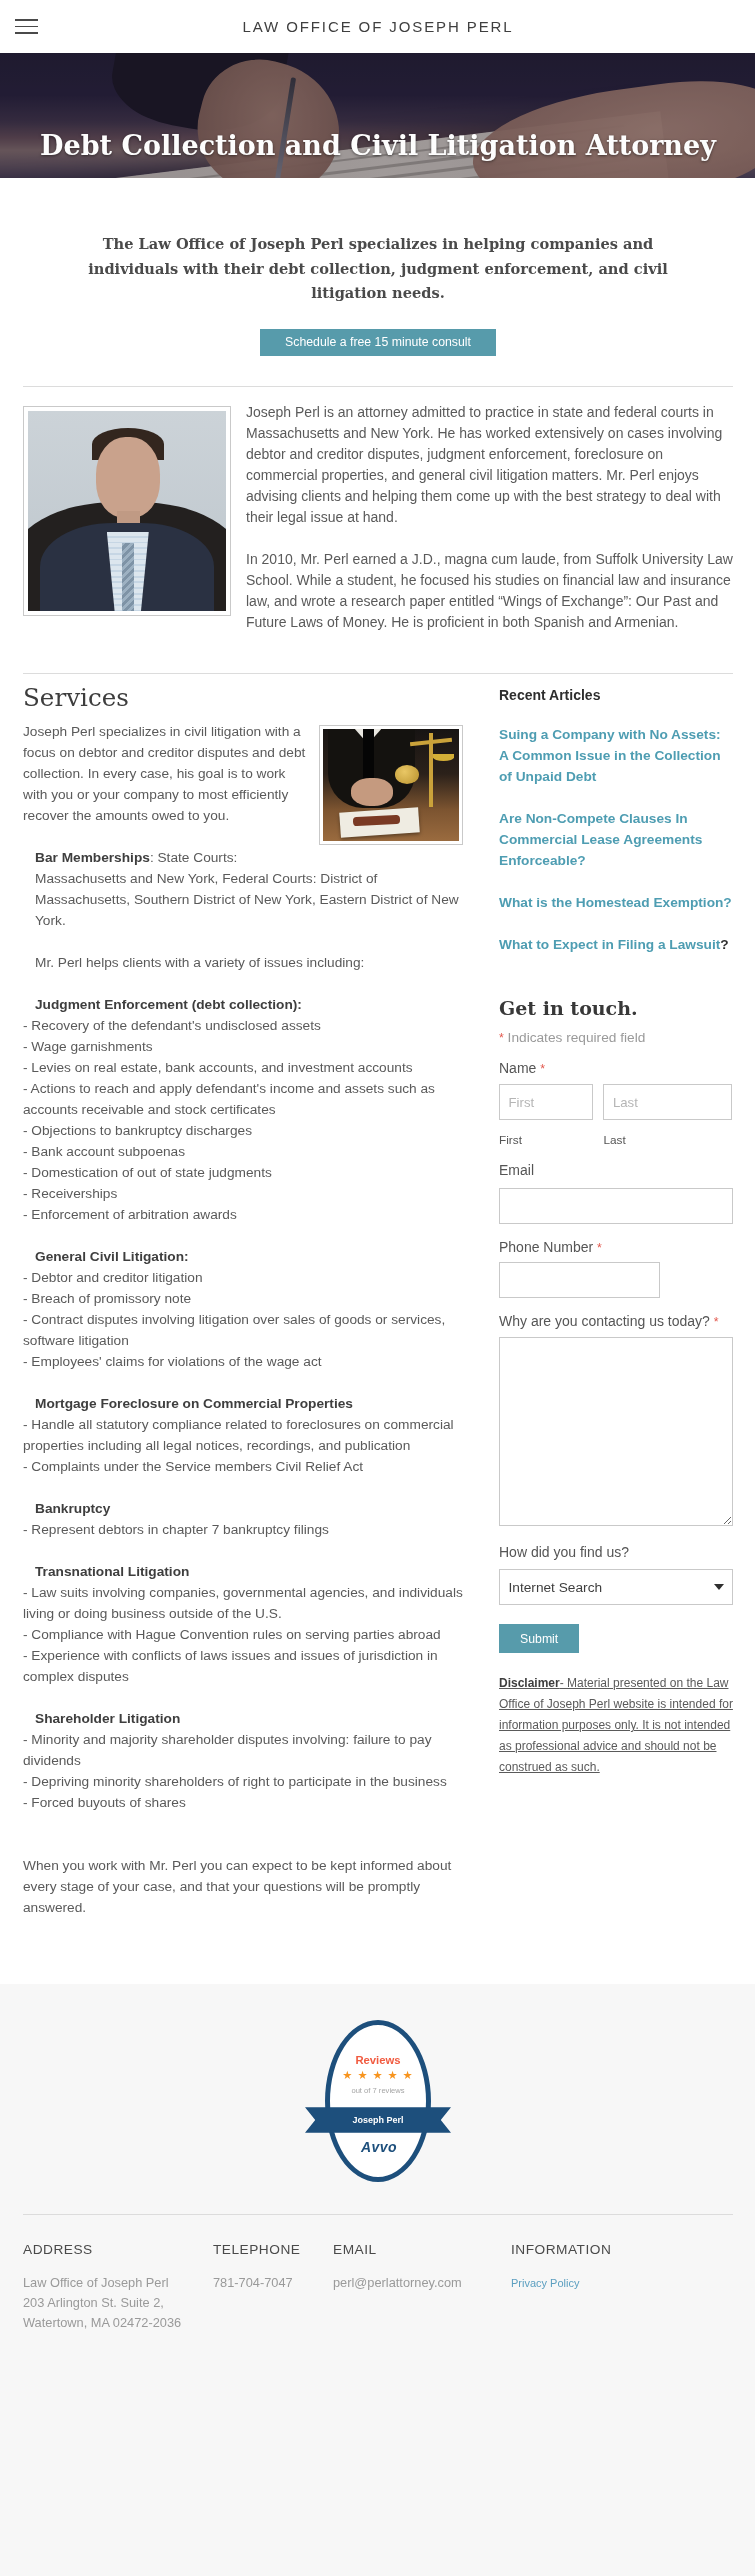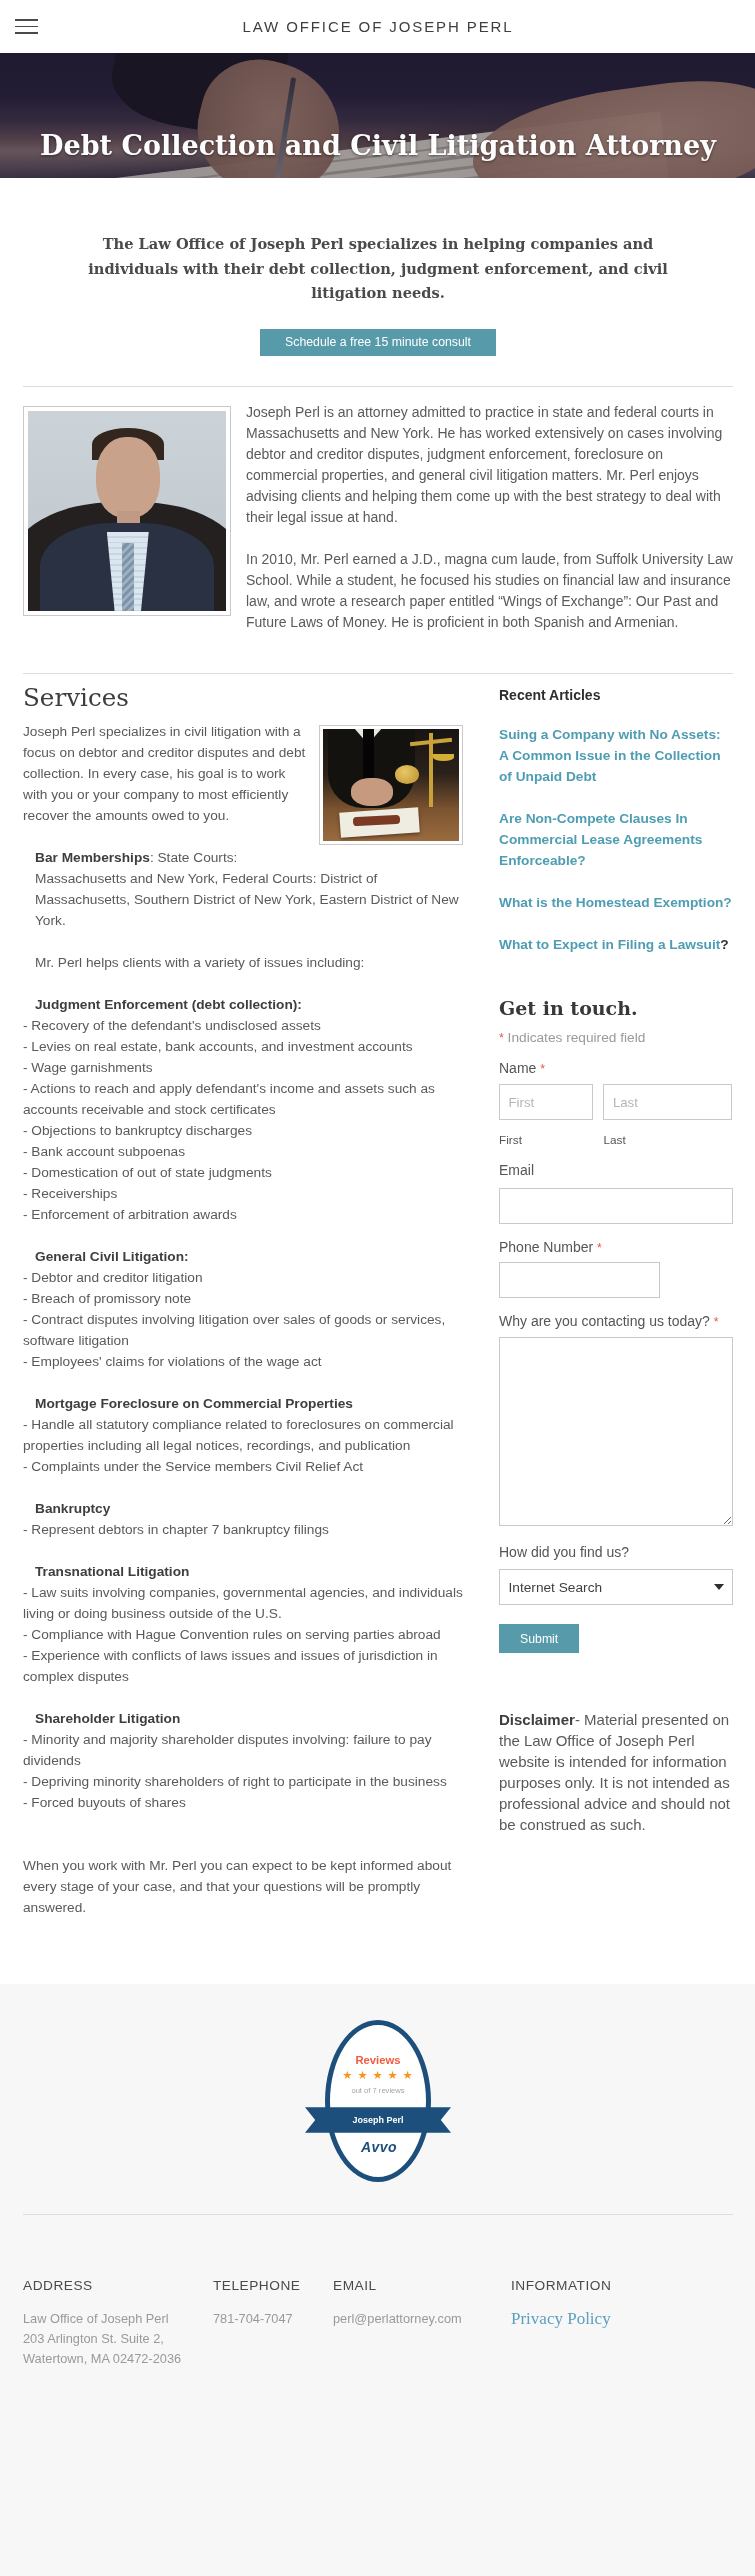--- a/index.html
+++ b/index.html
@@ -84,44 +84,44 @@
   .f-input::placeholder { color:#b5b5b5; }
   .inp-first { width:94px; } .inp-last { width:129px; }
   .sub-label { font-size:11.8px; color:#555; margin-top:5.7px; }
   .inp-email { width:100%; margin-top:9.4px; }
   .inp-phone { width:161px; margin-top:7.6px; }
   .f-textarea { width:100%; height:189px; border:0.9px solid #c9c9c9; margin-top:7.6px; font-family:"Liberation Sans", sans-serif; font-size:13.2px; padding:7.6px; color:#444; resize:both; }
   .sel-wrap { position:relative; margin-top:9.4px; }
   .f-select { width:100%; height:36px; border:0.9px solid #c9c9c9; background:#fff; font-size:13.7px; color:#3e3e3e; padding:0 8.5px; appearance:none; -webkit-appearance:none; font-family:"Liberation Sans", sans-serif; }
   .sel-arrow { position:absolute; right:9.4px; top:15px; width:0; height:0; border-left:5.7px solid transparent; border-right:5.7px solid transparent; border-top:6.6px solid #2f2f2f; pointer-events:none; }
   .submit { margin-top:19px; background:#579BAB; color:#fff; border:none; font-size:12.3px; padding:7.6px 21px; cursor:pointer; font-family:"Liberation Sans", sans-serif; }
-  .disclaimer { margin-top:56px; font-size:15px; line-height:21px; color:#5a5a5a; }
+  .disclaimer { margin-top:20px; font-size:12px; line-height:21px; color:#5a5a5a;text-decoration:underline; }
   .disclaimer b { color:#3e3e3e; }
 
   .closing { margin:42px 0 66px; }
 
   
   .footer { flex:1 1 auto; min-height:359px; background:#f7f7f7; }
   .badge { width:146px; margin:36px auto 0; position:relative; height:166px; }
   .oval { position:absolute; left:20px; top:0; width:106px; height:162px; background:#fff; border:5.7px solid #1D4F7C; border-radius:50%; }
   .badge .reviews { position:absolute; top:34px; left:0; right:0; text-align:center; color:#F15B40; font-weight:700; font-size:11.3px; }
   .badge .stars { position:absolute; top:49px; left:0; right:0; text-align:center; color:#F7941E; font-size:11.3px; letter-spacing:0.9px; }
   .badge .outof { position:absolute; top:66px; left:0; right:0; text-align:center; color:#a5a5a5; font-size:7.6px; }
   .ribbon { position:absolute; top:87px; left:0; width:146px; height:25.5px; background:#1D4F7C; clip-path:polygon(0 0,100% 0,93% 50%,100% 100%,0 100%,7% 50%); display:flex; align-items:center; justify-content:center; }
   .ribbon span { color:#fff; font-size:9px; font-weight:700; }
   .badge .avvo { position:absolute; top:119px; left:2px; right:0; text-align:center; color:#1D4F7C; font-weight:700; font-size:14px; font-style:italic; letter-spacing:0.5px; }
   .foot-rule { border:none; border-top:0.9px solid #dcdcdc; margin:28px 23px 0; }
   .foot-cols { display:flex; padding:24.6px 23px 0; }
-  .fc { font-size:12.8px; line-height:20px; color:#9a9a9a;margin-top:36px; }
+  .fc { font-size:12.8px; line-height:20px; color:#9a9a9a; }
   .fc h4 { font-size:13.7px; font-weight:400; color:#4a4a4a; letter-spacing:0.5px; margin-bottom:13.2px; }
   .fc.addr { width:190px; }
   .fc.tel  { width:120px; }
   .fc.mail { width:178px; }
   .fc.info { margin-left:0; }
-  .priv { color:#5C9FC0; text-decoration:none; font-size:17px;font-family:Liberation Serif, serif; }
+  .priv { color:#5C9FC0; text-decoration:none; font-size:11px; }
 </style>
 </head>
 <body>
 
 <div id="app">
 
   <div class="header">
     <div class="hamburger">
         <span></span>
         <span></span>
@@ -192,22 +192,22 @@
               <div class="hands2"></div>
           </div>
         </div>
         <p>Joseph Perl specializes in civil litigation with a focus on debtor and creditor disputes and debt collection. In every case, his goal is to work with you or your company to most efficiently recover the amounts owed to you.</p>
         <p class="blk"><b>Bar Memberships</b><span>: State Courts: Massachusetts and New York, Federal Courts: District of Massachusetts, Southern District of New York, Eastern District of New York.</span></p>
         <p class="blk">Mr. Perl helps clients with a variety of issues including:</p>
 
         <p class="blk"><b>Judgment Enforcement (debt collection):</b></p>
         <div>
           <div>- Recovery of the defendant's undisclosed assets</div>
+          <div>- Wage garnishments</div>
           <div>- Levies on real estate, bank accounts, and investment accounts</div>
-          <div>- Wage garnishments</div>
           <div>- Actions to reach and apply defendant's income and assets such as accounts receivable and stock certificates</div>
           <div>- Objections to bankruptcy discharges</div>
           <div>- Bank account subpoenas</div>
           <div>- Domestication of out of state judgments</div>
           <div>- Receiverships</div>
           <div>- Enforcement of arbitration awards</div>
         </div>
 
         <p class="blk"><b>General Civil Litigation:</b></p>
         <div>

